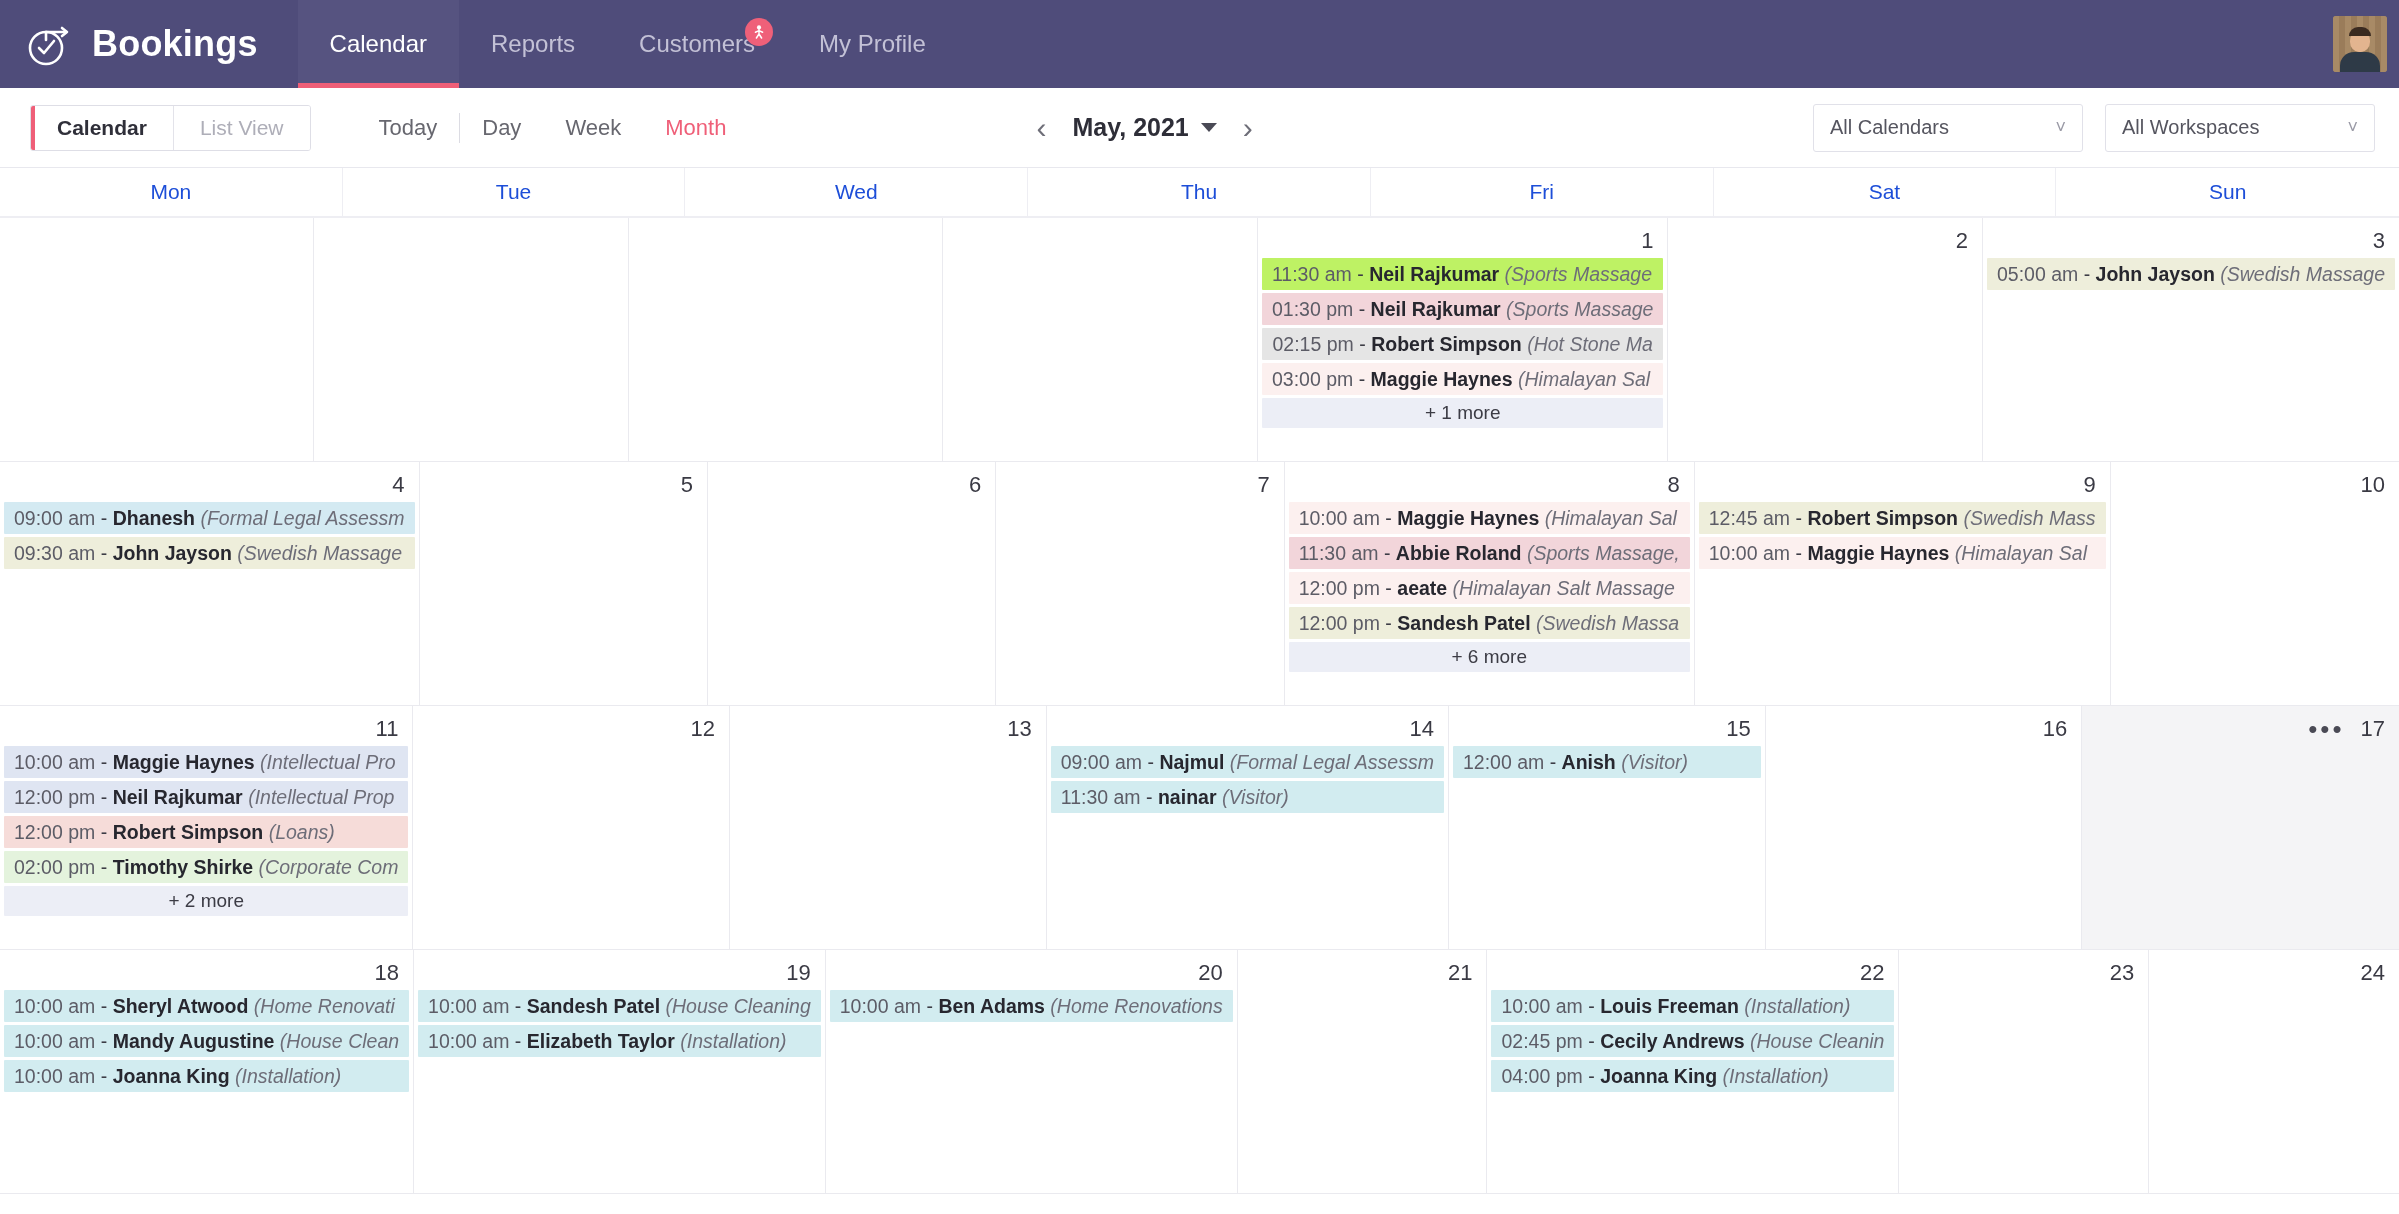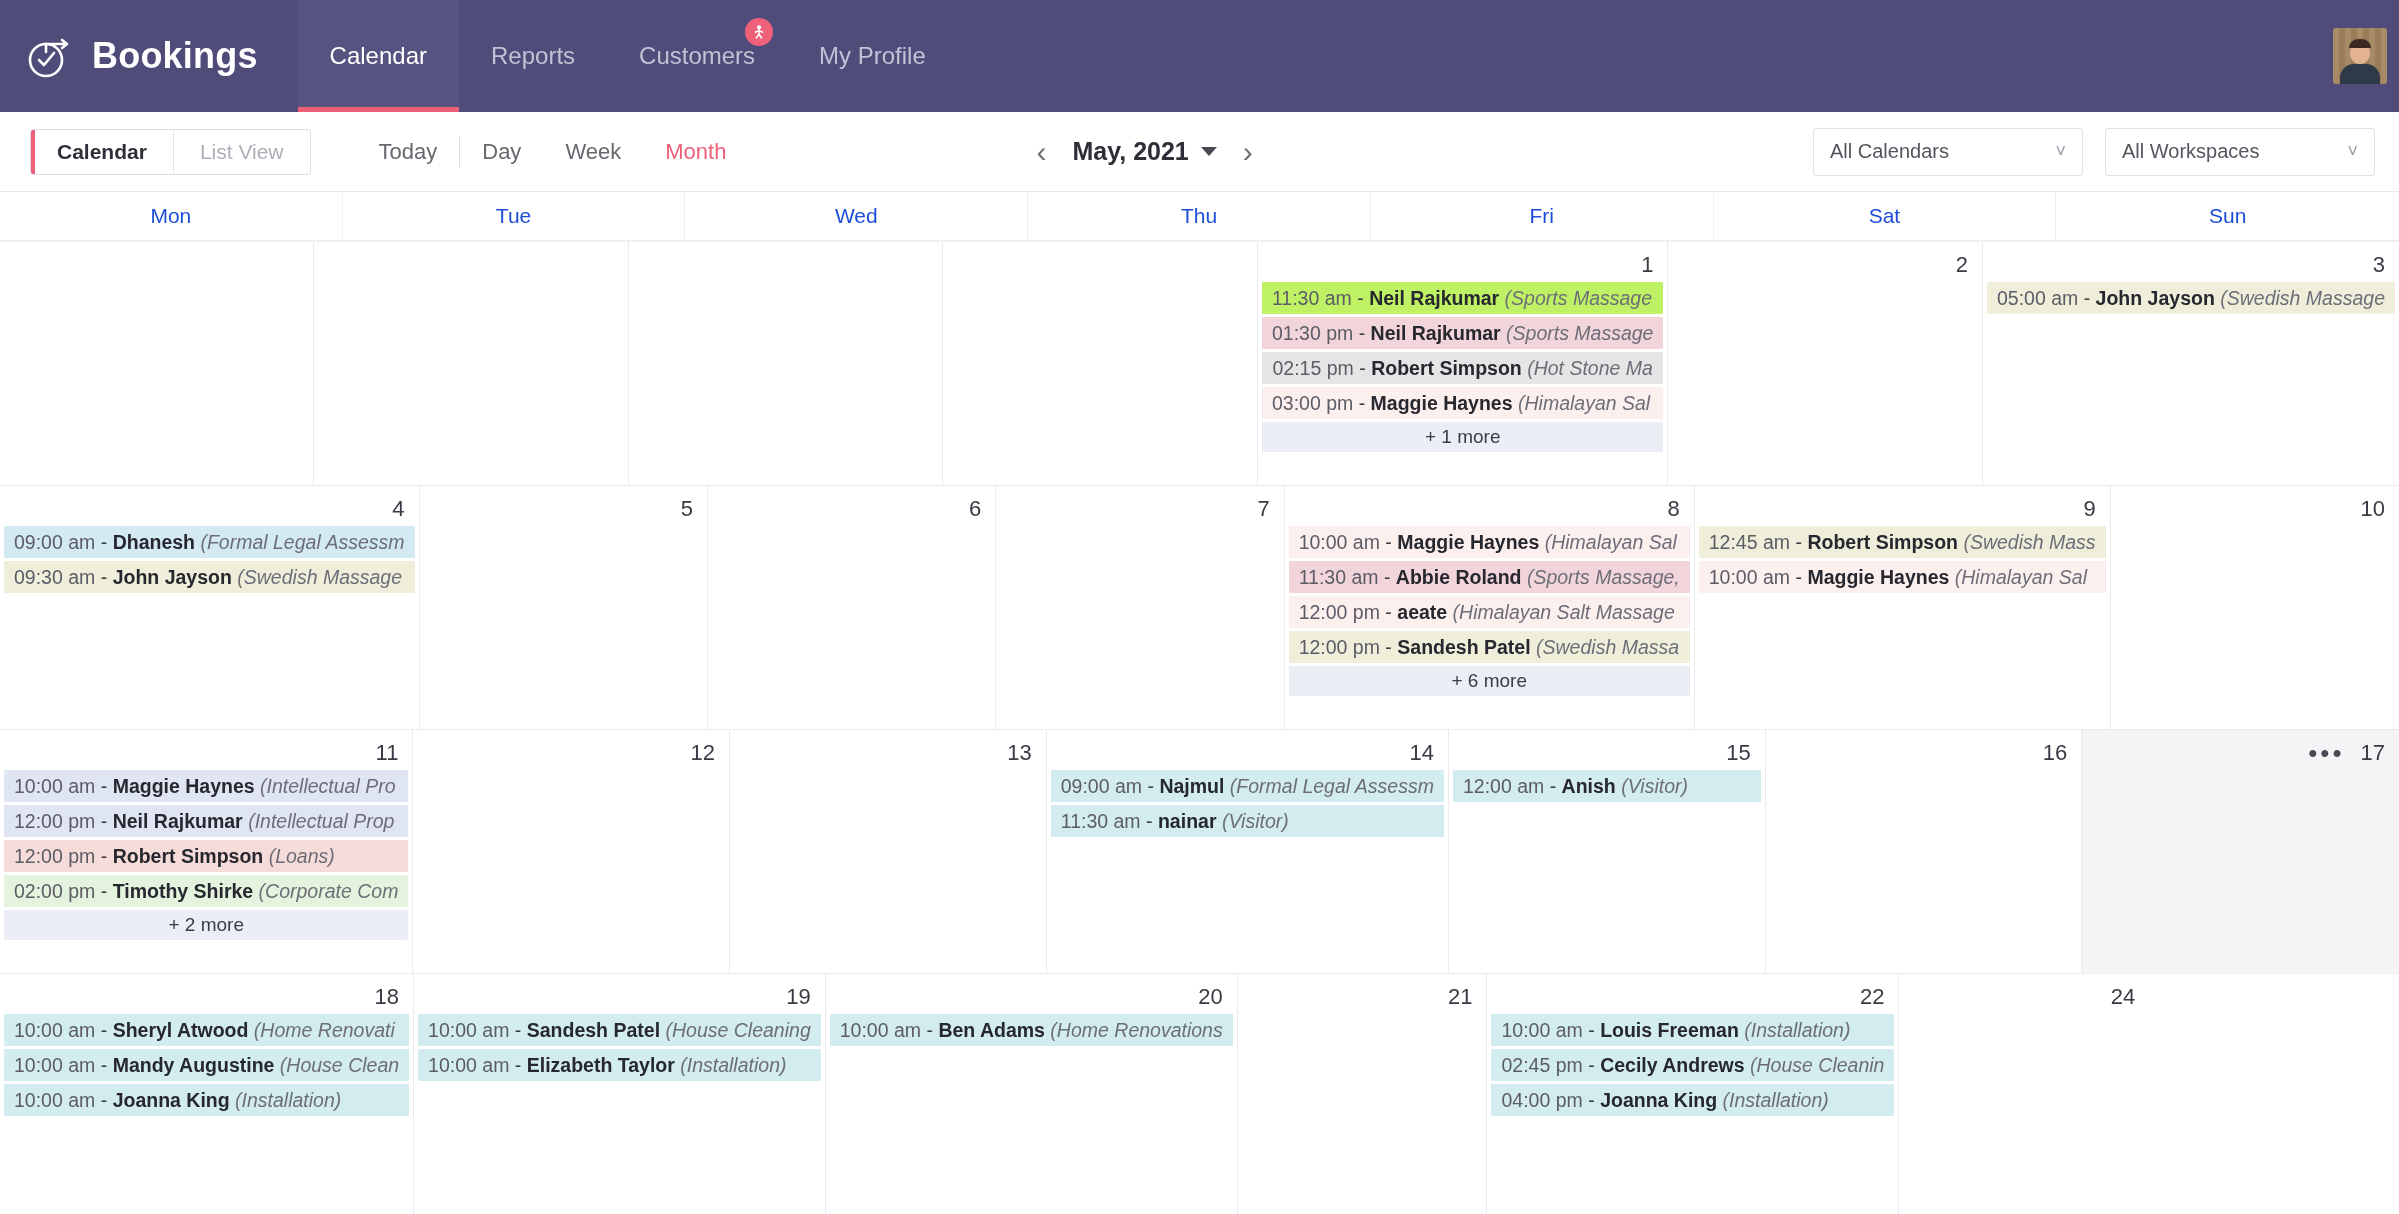--- a/index.html
+++ b/index.html
@@ -5,21 +5,21 @@
   * { box-sizing: border-box; margin: 0; padding: 0; }
   html, body {
     width: 2399px; height: 1214px;
     background: #ffffff;
     font-family: "Liberation Sans", sans-serif;
     overflow: hidden;
   }
 
   
   .topnav {
-    height: 112px;
+    height: 88px;
     background: #4f4c7a;
     display: flex;
     align-items: stretch;
     position: relative;
   }
   .brand {
     display: flex; align-items: center; gap: 18px;
     padding-left: 22px; padding-right: 40px;
   }
   .brand-logo { width: 52px; height: 52px; flex: none; }
@@ -547,19 +547,25 @@
             <span>22</span>
           </div>
           <div class="events">
             <div class="ev c-cyan"><span class="t">10:00 am</span><span> - </span><span class="n">Louis Freeman</span><span class="s"> (Installation)</span></div>
             <div class="ev c-cyan"><span class="t">02:45 pm</span><span> - </span><span class="n">Cecily Andrews</span><span class="s"> (House Cleanin</span></div>
             <div class="ev c-cyan"><span class="t">04:00 pm</span><span> - </span><span class="n">Joanna King</span><span class="s"> (Installation)</span></div>
           </div>
         </div>
         <div class="daycell">
           <div class="daynum">
+            <span>23</span>
+          </div>
+          <div class="events"></div>
+        </div>
+        <div class="daycell">
+          <div class="daynum">
             <span>24</span>
           </div>
           <div class="events"></div>
         </div>
       </div>
     </div>
 </div>
 
 </body></html>

